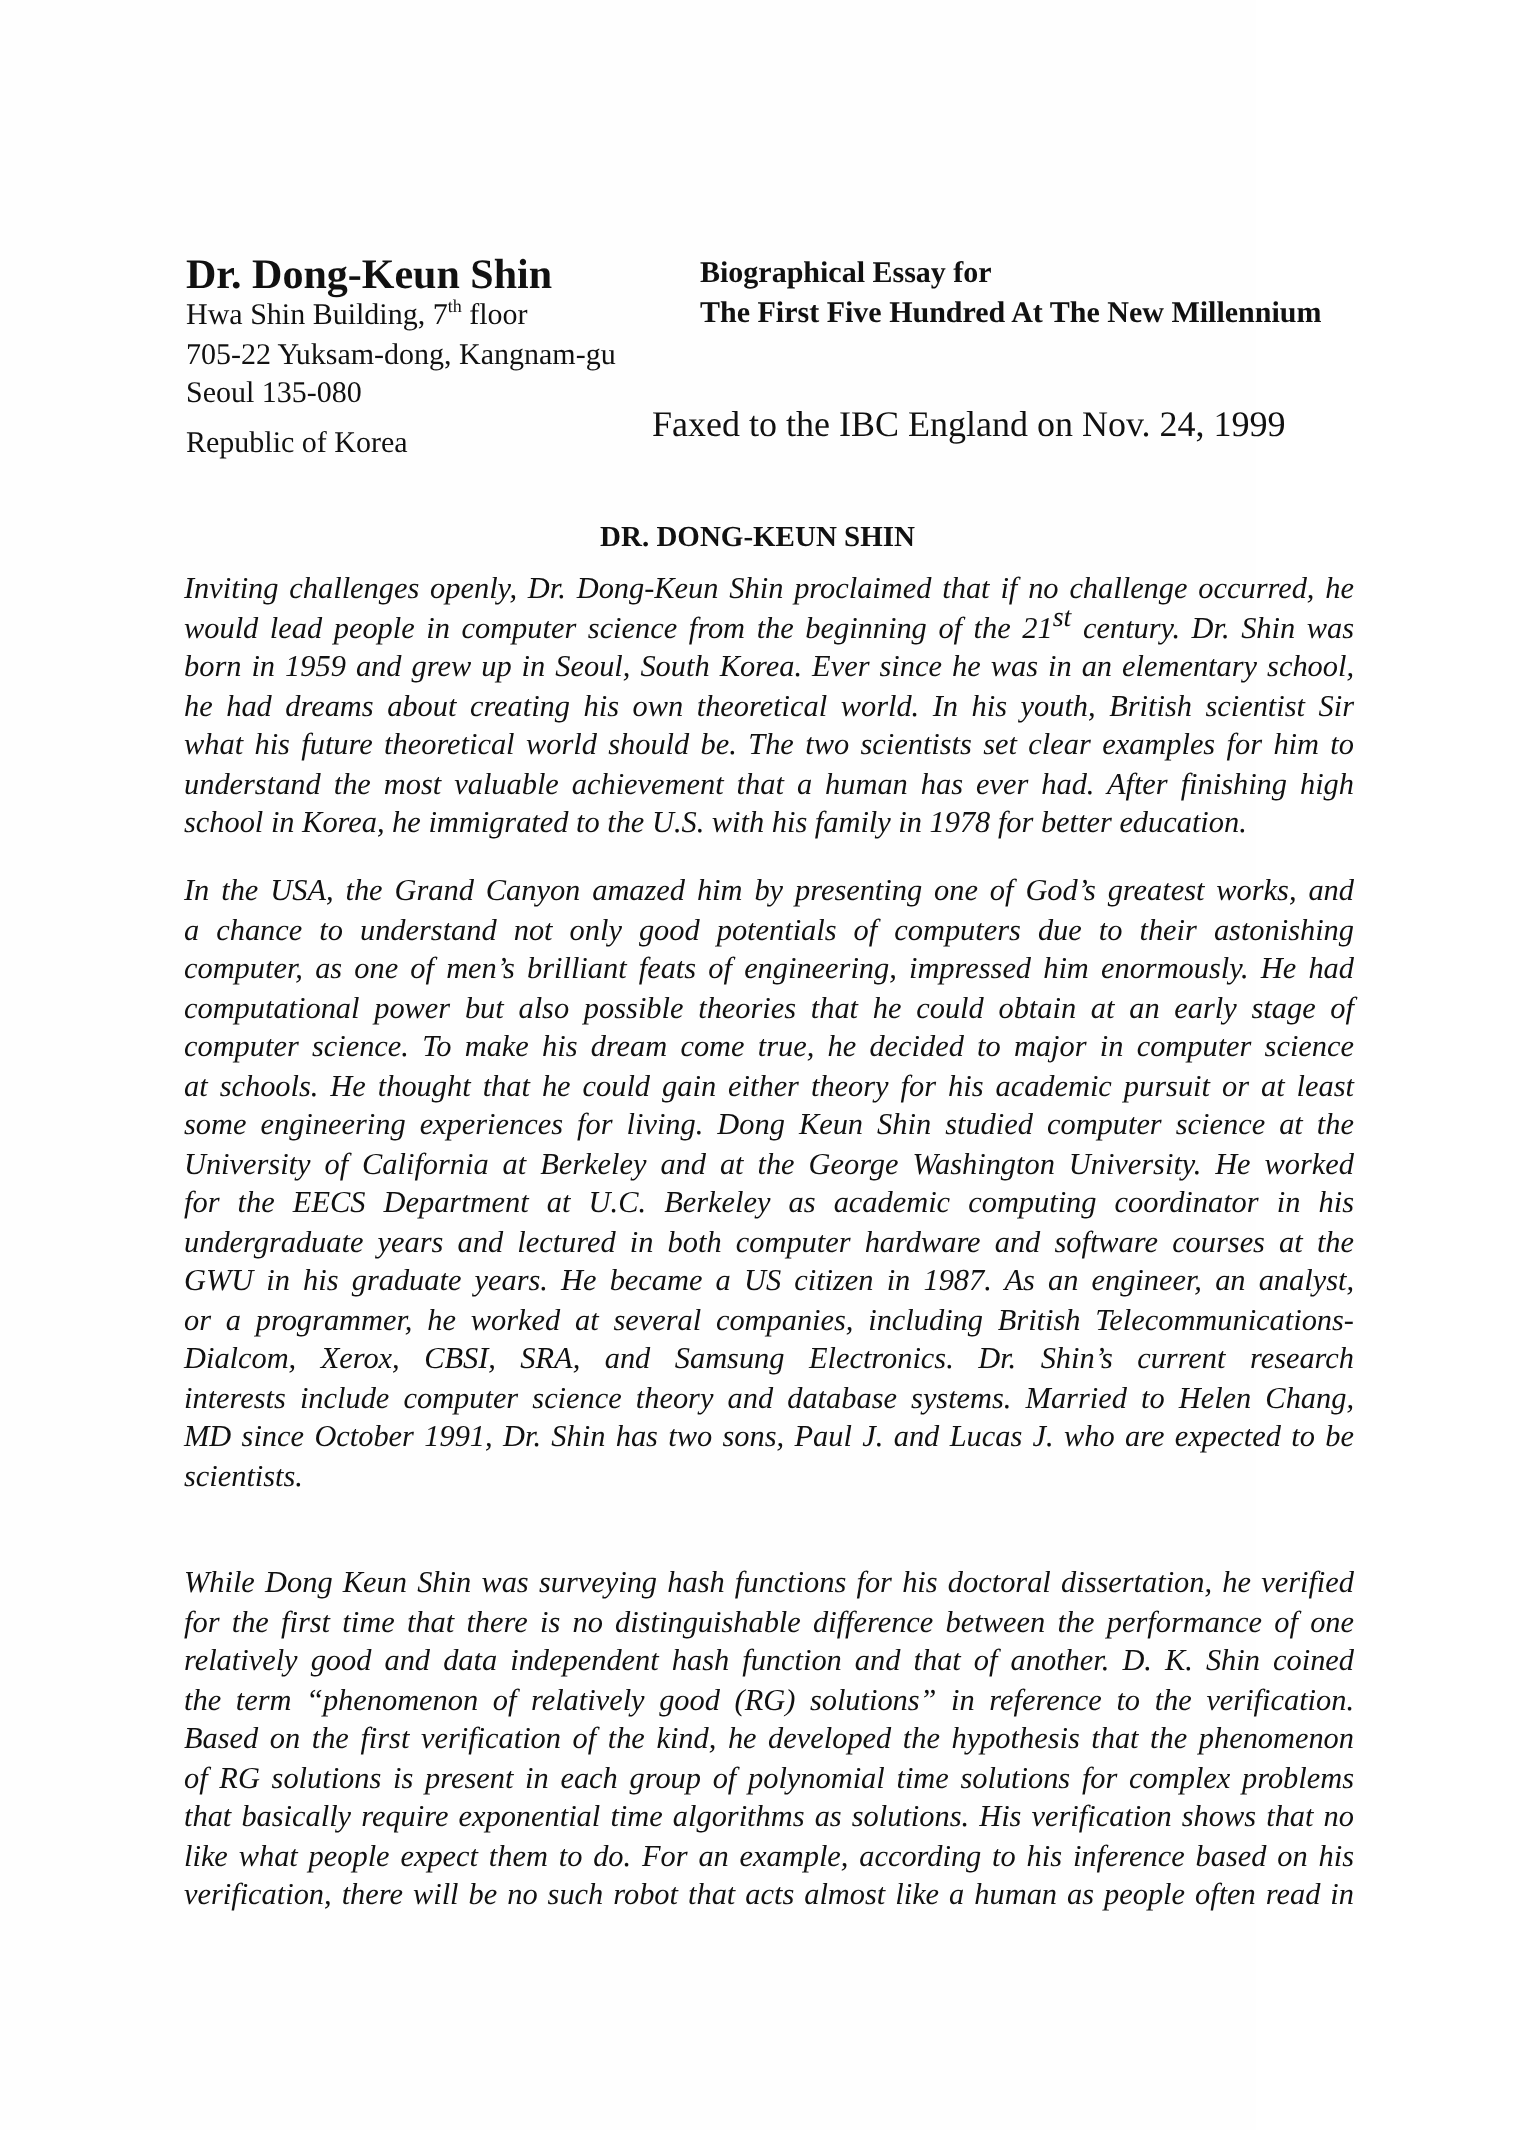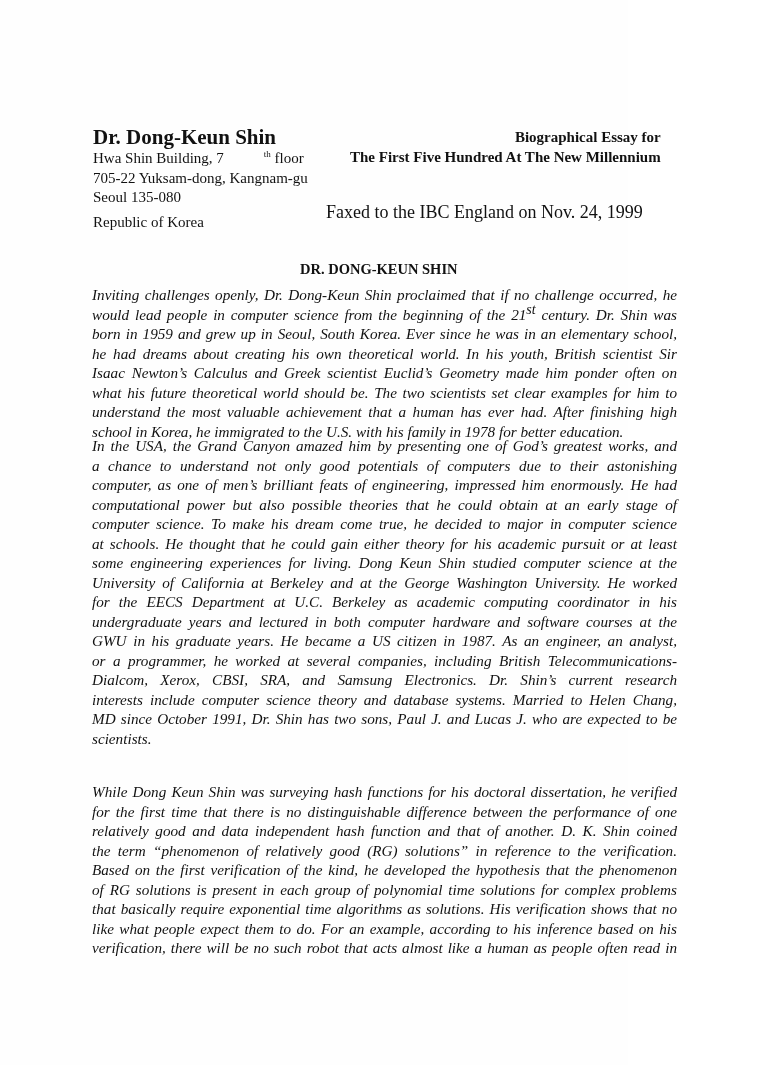--- a/index.html
+++ b/index.html
@@ -9,25 +9,25 @@
     }
     .page { position: absolute; left: 0; top: 0; width: 628px; height: 1065px; background: #fefefe; }
     .name {
       position: absolute; left: 93px; top: 125px;
       font-size: 21px; font-weight: bold; letter-spacing: 0px; white-space: nowrap;
     }
     .addr {
       position: absolute; left: 93px; top: 149px;
       font-size: 15px; line-height: 19.5px; white-space: nowrap;
     }
-    .addr sup { font-size: 9px; vertical-align: 6px; line-height: 0; margin-left: 40px; }
+    .addr sup { font-size: 9px; vertical-align: 6px; line-height: 0; }
     .addr .country { margin-top: 5px; }
     .essay {
       position: absolute; left: 350px; top: 127px;
-      font-size: 15px; font-weight: bold; line-height: 20px; white-space: nowrap; text-align: right;
+      font-size: 15px; font-weight: bold; line-height: 20px; white-space: nowrap;
     }
     .revised {
       position: absolute; left: 326px; top: 200px;
       font-size: 18px; line-height: 24px; white-space: nowrap;
     }
     .heading {
       position: absolute; left: 300px; top: 261px;
       font-size: 14.5px; font-weight: bold; white-space: nowrap;
     }
     .para {
@@ -67,21 +67,20 @@
     <div>Faxed to the IBC England on Nov. 24, 1999</div>
   </div>
 
   <div class="heading">DR. DONG-KEUN SHIN</div>
 
   <div class="para" id="p1">
       <span class="ln">Inviting challenges openly, Dr. Dong-Keun Shin proclaimed that if no challenge occurred, he</span>
       <span class="ln">would lead people in computer science from the beginning of the 21<sup>st</sup> century.   Dr. Shin was</span>
       <span class="ln">born in 1959 and grew up in Seoul, South Korea.   Ever since he was in an elementary school,</span>
       <span class="ln">he had dreams about creating his own theoretical world.   In his youth, British scientist Sir</span>
-      <span class="ln">Isaac Newton’s Calculus and Greek scientist Euclid’s Geometry made him ponder often on</span>
       <span class="ln">what his future theoretical world should be.   The two scientists set clear examples for him to</span>
       <span class="ln">understand the most valuable achievement that a human has ever had.   After finishing high</span>
       <span class="ln last">school in Korea, he immigrated to the U.S. with his family in 1978 for better education.</span>
     </div>
   <div class="para" id="p2">
       <span class="ln">In the USA, the Grand Canyon amazed him by presenting one of God’s greatest works, and</span>
       <span class="ln">a chance to understand not only good potentials of computers due to their astonishing</span>
       <span class="ln">computer, as one of men’s brilliant feats of engineering, impressed him enormously.   He had</span>
       <span class="ln">computational power but also possible theories that he could obtain at an early stage of</span>
       <span class="ln">computer science.   To make his dream come true, he decided to major in computer science</span>

